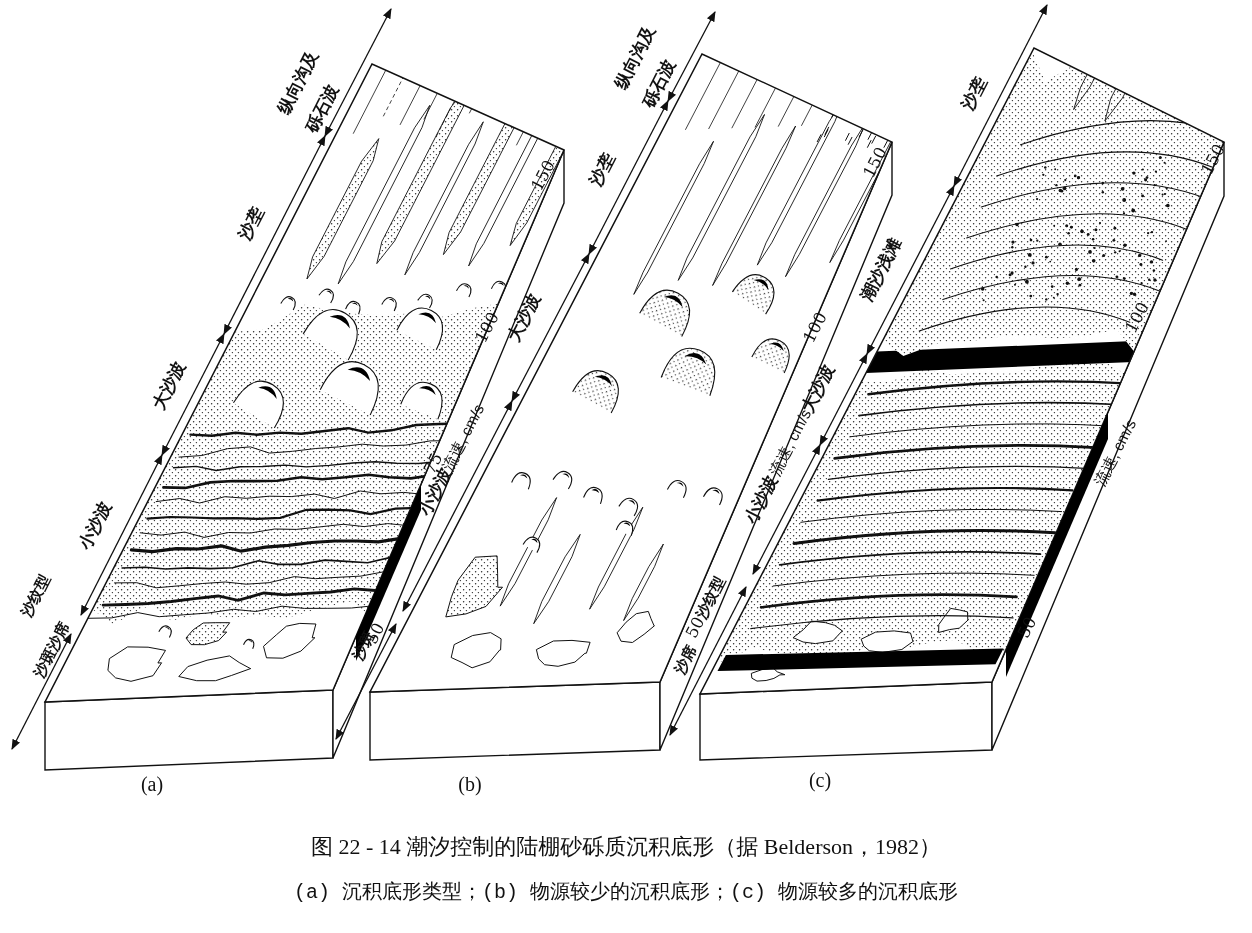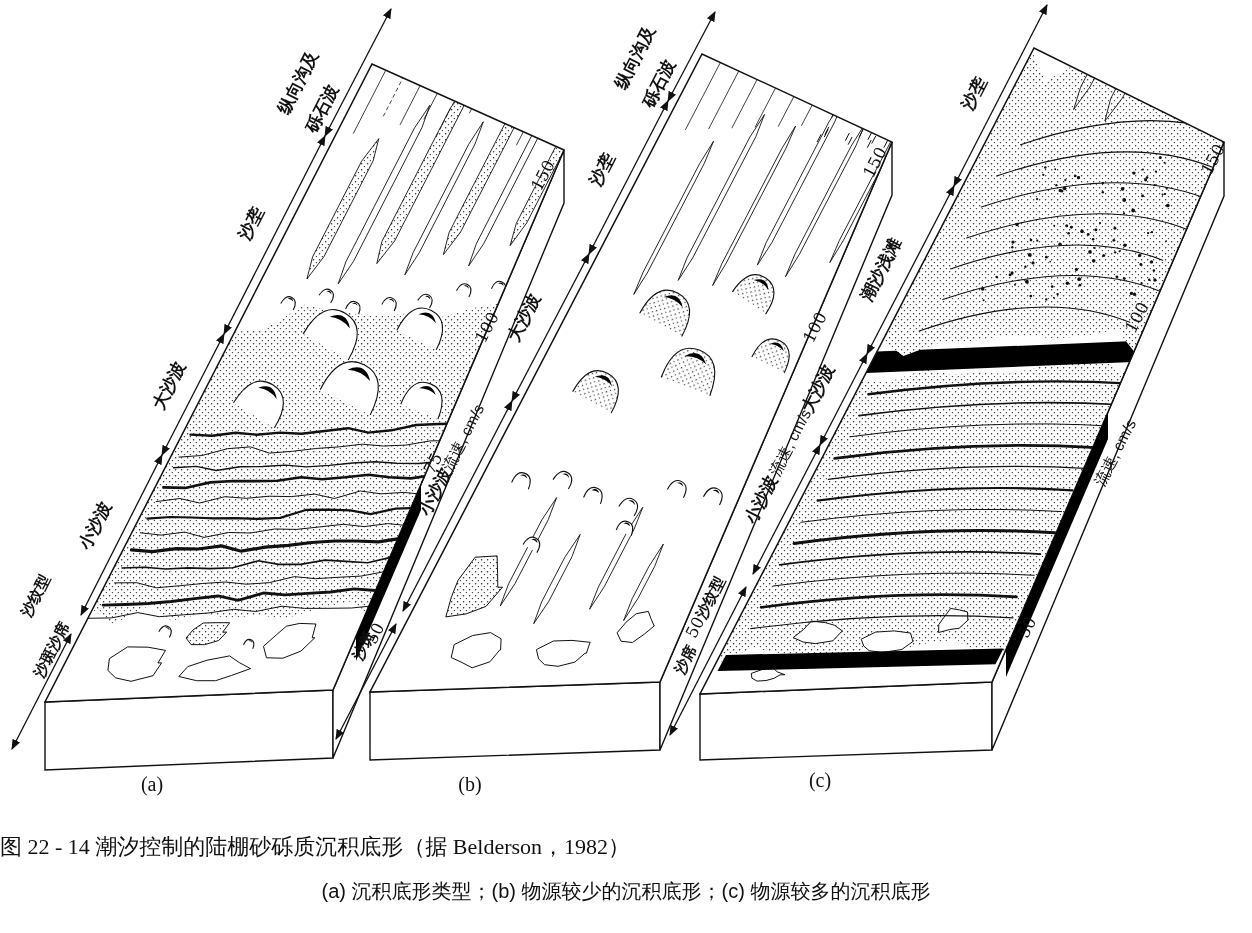--- a/index.html
+++ b/index.html
@@ -8,24 +8,24 @@
   svg{position:absolute;left:0;top:0;}
   .face{fill:#fff;stroke:#111;stroke-width:1.4;}
   .topface{fill:#fff;stroke:none;}
   .outline{fill:none;stroke:#111;stroke-width:1.5;}
   .zarrow{stroke:#111;stroke-width:1.3;}
   .zlabel{font-family:"Liberation Sans",sans-serif;font-size:17px;font-weight:700;fill:#111;text-anchor:middle;}
   .zlabel-sm{font-family:"Liberation Sans",sans-serif;font-size:15px;font-weight:700;fill:#111;text-anchor:middle;}
   .tick{font-family:"DejaVu Serif",serif;font-size:16.5px;fill:#111;text-anchor:middle;}
   .axt{font-family:"Liberation Sans",sans-serif;font-size:15.5px;fill:#111;text-anchor:middle;}
   .sub{font-family:"Liberation Serif",serif;font-size:20px;fill:#111;text-anchor:middle;}
-  .caption1{position:absolute;left:0;top:832px;width:100%;text-align:left;
+  .caption1{position:absolute;left:0;top:832px;width:100%;text-align:center;
             font-family:"Liberation Serif",serif;font-size:22px;color:#111;}
   .caption2{position:absolute;left:0;top:878px;width:100%;text-align:center;
-            font-family:Liberation Sans, sans-serif;font-size:20px;color:#111;}
+            font-family:Liberation Mono, monospace;font-size:20px;color:#111;}
 </style>
 </head>
 <body>
 
 <div class="page">
 
 <svg id="fig" width="1252" height="812" viewBox="0 0 1252 812">
   <defs>
     <pattern id="stip" width="6" height="6" patternUnits="userSpaceOnUse">
       <rect width="6" height="6" fill="#fff"></rect>

